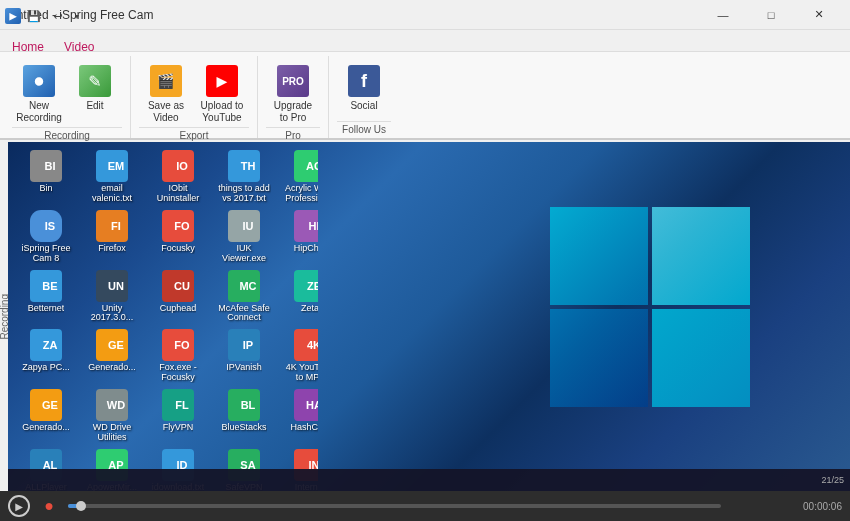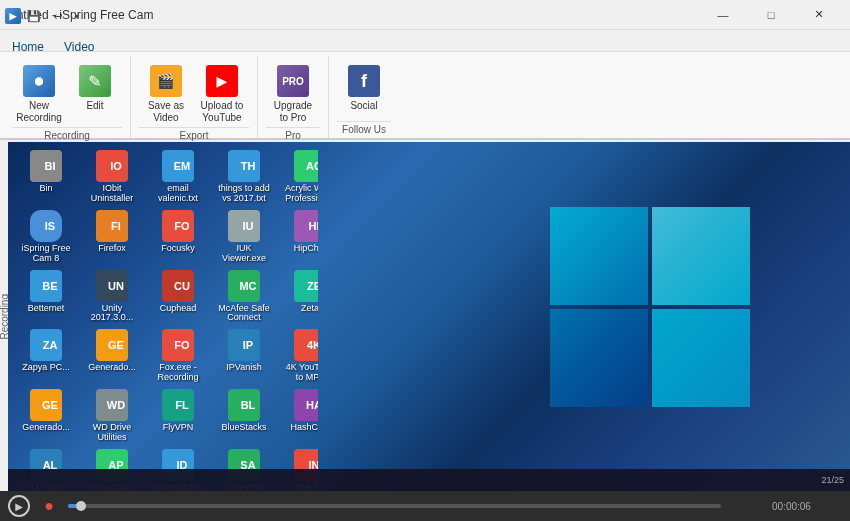--- a/index.html
+++ b/index.html
@@ -97,21 +97,21 @@
       background: #f0f0f0;
       display: flex;
       align-items: center;
       padding: 0 2px;
       border-bottom: 1px solid #ddd;
     }
     .menu-item {
       padding: 2px 10px;
       cursor: pointer;
       font-size: 12px;
-      color: #0c4a6e;
+      color: #be185d;
       height: 22px;
       display: flex;
       align-items: center;
       margin-top: 12px;
     }
 
     
     #ribbon {
       height: 88px;
       background: #f8f8f8;
@@ -413,21 +413,21 @@
 
     #frame-counter {
       font-size: 10px;
       color: #aaa;
       min-width: 35px;
     }
     #time-counter {
       font-size: 10px;
       color: #aaa;
       min-width: 70px;
-      text-align: left;
+      text-align: right;
     }
 
     
     #recording-label {
       position: absolute;
       left: 0;
       top: 142px;
       bottom: 30px;
       width: 8px;
       display: flex;
@@ -548,28 +548,28 @@
     </div>
 
     <div id="desktop-icons">
       <div class="icon-grid" id="icon-grid">
 
       <div class="desk-icon">
             <div class="desk-icon-img" style="background: rgb(136, 136, 136);">BI</div>
             <div class="desk-icon-label">Bin</div>
           </div>
           <div class="desk-icon">
+            <div class="desk-icon-img" style="background: rgb(52, 152, 219);">EM</div>
+            <div class="desk-icon-label">email valenic.txt</div>
+          </div>
+          <div class="desk-icon">
             <div class="desk-icon-img" style="background: rgb(231, 76, 60);">IO</div>
             <div class="desk-icon-label">IObit Uninstaller</div>
           </div>
           <div class="desk-icon">
-            <div class="desk-icon-img" style="background: rgb(52, 152, 219);">EM</div>
-            <div class="desk-icon-label">email valenic.txt</div>
-          </div>
-          <div class="desk-icon">
             <div class="desk-icon-img" style="background: rgb(52, 152, 219);">TH</div>
             <div class="desk-icon-label">things to add vs 2017.txt</div>
           </div>
           <div class="desk-icon">
             <div class="desk-icon-img" style="background: rgb(46, 204, 113);">AC</div>
             <div class="desk-icon-label">Acrylic Wi-Fi Professional</div>
           </div>
           <div class="desk-icon">
             <div class="desk-icon-img" style="background: rgb(74, 144, 217); border-radius: 11px;">IS</div>
             <div class="desk-icon-label">iSpring Free Cam 8</div>
@@ -613,21 +613,21 @@
           <div class="desk-icon">
             <div class="desk-icon-img" style="background: rgb(52, 152, 219);">ZA</div>
             <div class="desk-icon-label">Zapya PC...</div>
           </div>
           <div class="desk-icon">
             <div class="desk-icon-img" style="background: rgb(243, 156, 18);">GE</div>
             <div class="desk-icon-label">Generado...</div>
           </div>
           <div class="desk-icon">
             <div class="desk-icon-img" style="background: rgb(231, 76, 60);">FO</div>
-            <div class="desk-icon-label">Fox.exe - Recording</div>
+            <div class="desk-icon-label">Fox.exe - Focusky</div>
           </div>
           <div class="desk-icon">
             <div class="desk-icon-img" style="background: rgb(41, 128, 185);">IP</div>
             <div class="desk-icon-label">IPVanish</div>
           </div>
           <div class="desk-icon">
             <div class="desk-icon-img" style="background: rgb(231, 76, 60);">4K</div>
             <div class="desk-icon-label">4K YouTube to MP3</div>
           </div>
           <div class="desk-icon">

